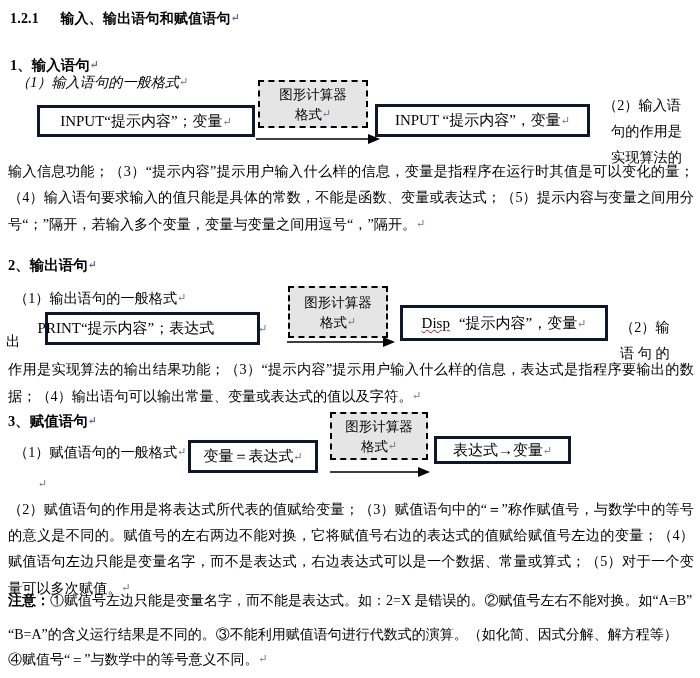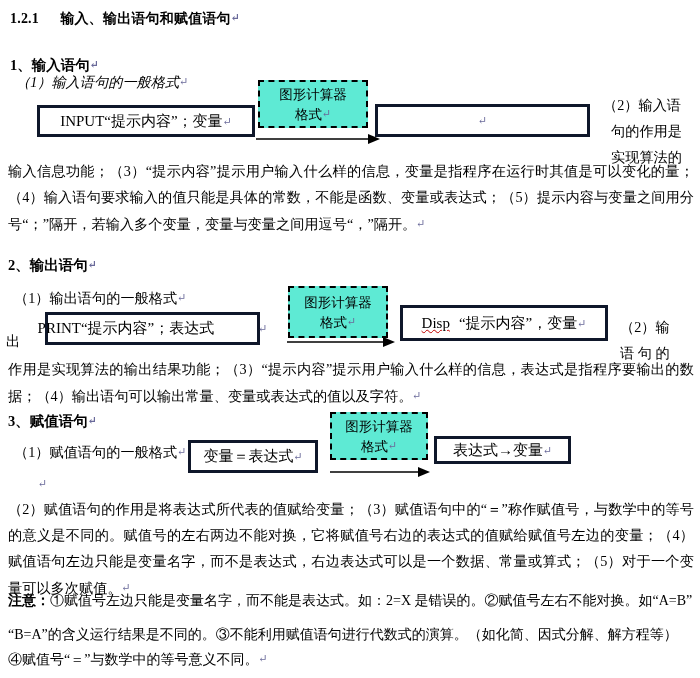--- a/index.html
+++ b/index.html
@@ -72,21 +72,21 @@
   .dashed-box {
     position: absolute;
     border: 2px dashed #000000;
     box-sizing: border-box;
     display: flex;
     flex-direction: column;
     align-items: center;
     justify-content: center;
     font-size: 13.5px;
     line-height: 19px;
-    background: #5eead4;
+    background: #e5e5e5;
     text-align: center;
   }
   .arrow-wrap {
     position: absolute;
   }
   .misspelled {
     text-decoration: underline;
     text-decoration-style: wavy;
     text-decoration-color: #c00000;
     text-decoration-thickness: 1px;
@@ -118,20 +118,21 @@
       <polygon points="112,4 124,9 112,14" fill="#000"></polygon>
     </svg>
   </div>
 
   <div class="solid-box" style="left:37px; top:105px; width:218px; height:32px;">
     <span>INPUT“提示内容”；变量</span>
       <span class="pilcrow">↵</span>
   </div>
 
   <div class="solid-box" style="left:375px; top:104px; width:215px; height:33px;">
+    <span>INPUT “提示内容”，变量</span>
       <span class="pilcrow">↵</span>
   </div>
 
   <div class="line" style="left:603px; top:92px;"><span>（2）输入语</span></div>
   <div class="line" style="left:611px; top:118px;"><span>句的作用是</span></div>
   <div class="line" style="left:611px; top:144px;"><span>实现算法的</span></div>
 
   <div class="para" style="left:8px; top:158px; width:686px;"><span>输入信息功能；（3）“提示内容”提示用户输入什么样的信息，变量是指程序在运行时其值是可以变化的量；（4）输入语句要求输入的值只能是具体的常数，不能是函数、变量或表达式；（5）提示内容与变量之间用分号“；”隔开，若输入多个变量，变量与变量之间用逗号“，”隔开。</span><span class="pilcrow">↵</span></div>
 
   <div class="heading-sub" style="left:8px; top:256px;"><span>2、输出语句</span><span class="pilcrow">↵</span></div>

